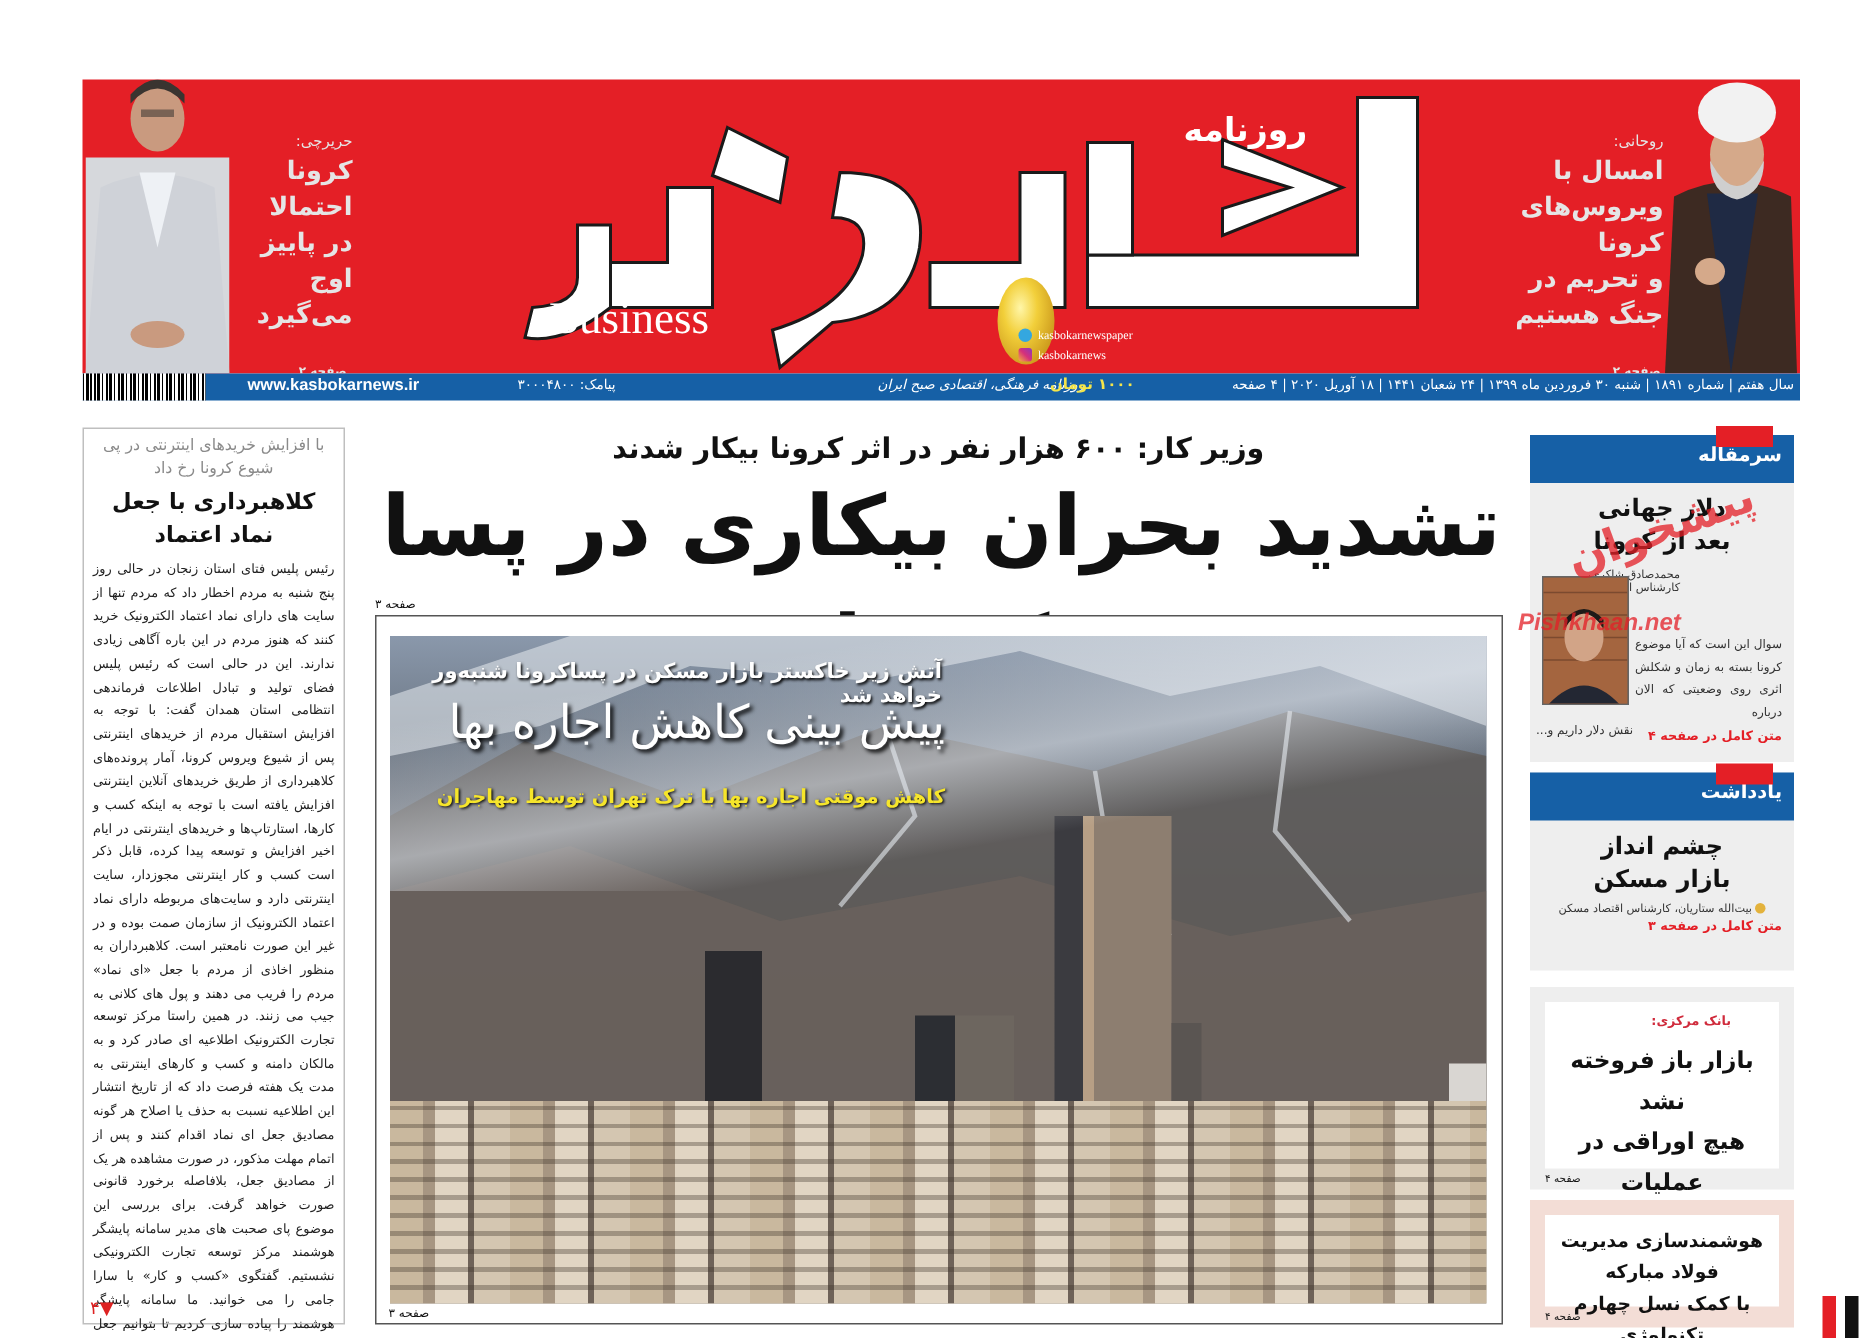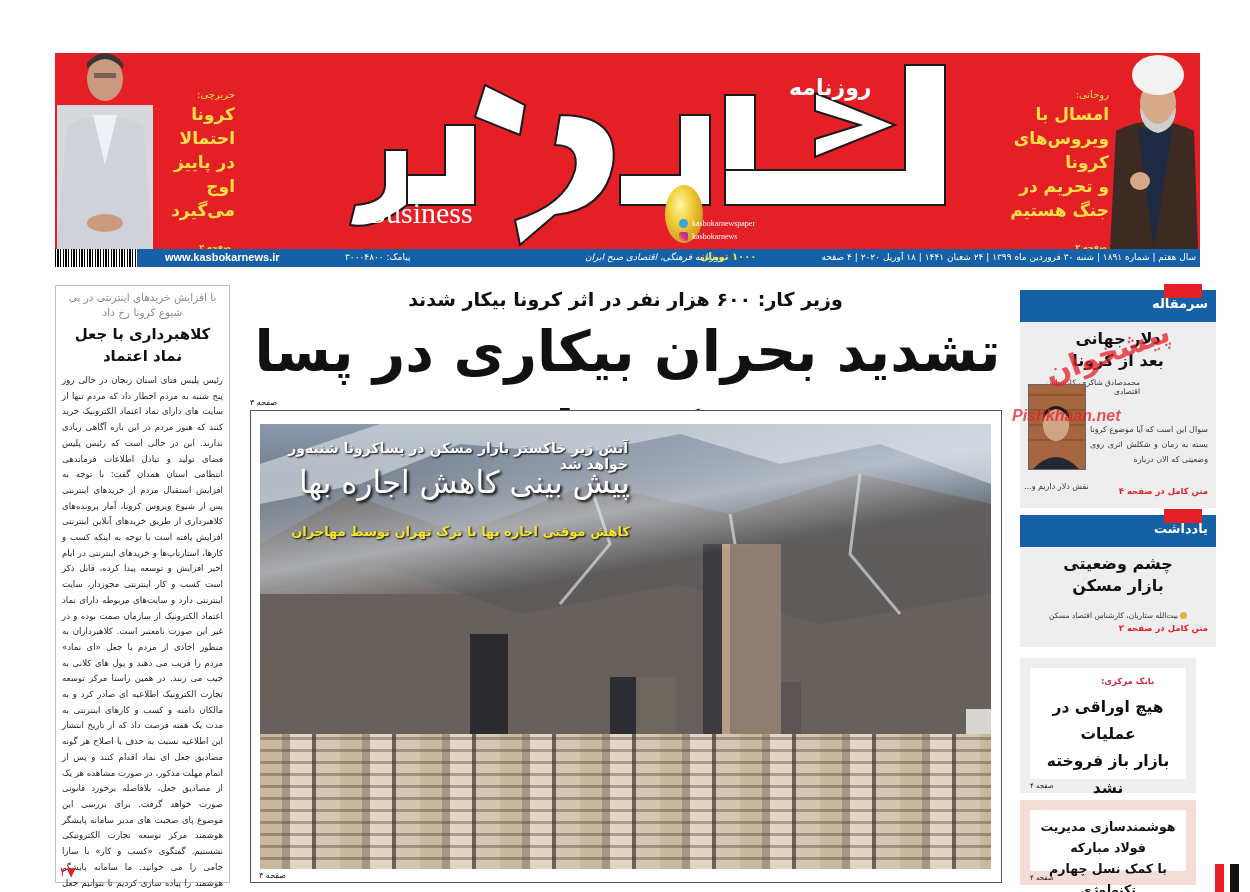--- a/index.html
+++ b/index.html
@@ -14,21 +14,21 @@
   .coin { position: absolute; left: 610px; top: 132px; width: 38px; height: 58px; border-radius: 50%;
           background: radial-gradient(ellipse at 40% 35%, #fff6a8 0%, #f2cf3a 35%, #c9961a 80%, #8f6608 100%); }
   .social { position: absolute; left: 624px; top: 164px; color: #fff; font-family: "Liberation Serif", serif; font-size: 8px; line-height: 13px; }
   .social .row { display: flex; align-items: center; gap: 4px; }
   .tg-icon { width: 9px; height: 9px; border-radius: 50%; background: #34a7df; display: inline-block; }
   .ig-icon { width: 9px; height: 9px; border-radius: 2px; background: linear-gradient(45deg,#f5b041,#d6307a,#8a3ab9); display: inline-block; }
 
   .person-left { position: absolute; left: 2px; top: -8px; width: 96px; height: 204px; }
   .person-right { position: absolute; right: 2px; top: -12px; width: 88px; height: 208px; }
 
-  .side-quote { position: absolute; color: #fde047; direction: rtl; text-align: right; font-weight: bold; }
+  .side-quote { position: absolute; color: #e5e5e5; direction: rtl; text-align: right; font-weight: bold; }
   .sq-left { left: 88px; top: 36px; width: 92px; }
   .sq-right { left: 918px; top: 36px; width: 136px; }
   .sq-source { font-size: 10px; font-weight: normal; margin-bottom: 2px; }
   .sq-line { font-size: 17px; line-height: 24px; }
   .sq-page { font-size: 8px; margin-top: 6px; }
   .sq-left .sq-page { position: absolute; top: 148px; right: 4px; }
   .sq-right .sq-page { position: absolute; top: 148px; right: 2px; }
 
   
   .infobar { position: absolute; left: 55px; top: 249px; width: 1145px; height: 18px; background: #1660a6; color: #fff; font-size: 9px; }
@@ -64,25 +64,25 @@
   }
   .city-win { position: absolute; left: 0; bottom: 0; width: 100%; height: 135px;
               background: repeating-linear-gradient(0deg, transparent 0 9px, rgba(60,50,40,0.35) 9px 12px); }
 
   .ov-kicker { position: absolute; left: 8px; top: 16px; width: 360px; text-align: right; direction: rtl; color: #fff; font-weight: bold; font-size: 14px; text-shadow: 1px 1px 2px #000; }
   .ov-title { position: absolute; left: 10px; top: 40px; width: 360px; text-align: right; direction: rtl; color: #fff; font-weight: normal; font-size: 31px; text-shadow: 2px 2px 3px #000; }
   .ov-sub { position: absolute; left: 10px; top: 100px; width: 360px; text-align: right; direction: rtl; color: #f6e52b; font-weight: bold; font-size: 13px; text-shadow: 1px 1px 2px #000; }
   .page-ref-photo { position: absolute; left: 8px; bottom: 2px; font-size: 8px; direction: rtl; }
 
   
-  .rc-box { position: absolute; left: 1020px; width: 196px; background: #eeeeee; direction: rtl; }
+  .rc-box { position: absolute; left: 1020px; width: 176px; background: #eeeeee; direction: rtl; }
   .rc-header { background: #1660a6; color: #fff; font-weight: bold; font-size: 13px; padding: 6px 8px; position: relative; height: 32px; }
   .rc-header::before { content: ""; position: absolute; right: 14px; top: -6px; width: 38px; height: 14px; background: #e41f26; }
   .rc-title { font-weight: bold; font-size: 16px; text-align: center; line-height: 22px; margin-top: 6px; }
-  .rc-author { font-size: 7.5px; color: #333; padding: 0 8px; margin-top: 14px; }
+  .rc-author { font-size: 7.5px; color: #333; padding: 0 8px; margin-top: 4px; }
   .rc-more { color: #e41f26; font-size: 8.5px; font-weight: bold; padding: 3px 8px; }
 
   .op-photo { position: absolute; left: 8px; top: 98px; width: 58px; height: 86px; background: #8a5a3e; overflow: hidden; border: 1px solid #666; }
   .op-body { position: absolute; left: 70px; right: 8px; top: 98px; font-size: 8px; line-height: 15px; color: #333; text-align: justify; }
   .op-tail { position: absolute; left: 4px; top: 192px; font-size: 8px; color: #333; }
   .op-more { position: absolute; right: 8px; top: 196px; color: #e41f26; font-size: 8.5px; font-weight: bold; }
 
   .watermark { position: absolute; left: 1012px; top: 335px; color: #e41f26; opacity: 0.75; pointer-events: none; }
   .wm-fa { font-size: 30px; font-weight: bold; direction: rtl; transform: rotate(-20deg); position: absolute; left: 30px; top: 0px; }
   .wm-en { font-size: 16px; font-weight: bold; font-style: italic; font-family: "Liberation Sans", sans-serif; position: absolute; left: 0; top: 72px; }
@@ -238,35 +238,35 @@
 </div>
 
 <div class="watermark">
   <div class="wm-fa">پیشخوان</div>
   <div class="wm-en">Pishkhaan.net</div>
 </div>
 
 <div class="rc-box" style="top:515px; height:132px;">
   <div class="rc-header">یادداشت</div>
   <div class="rc-title">
-    <div>چشم وضعیتی</div>
+    <div>چشم انداز</div>
     <div>بازار مسکن</div>
   </div>
   <div class="rc-author" style="text-align:center;">
     <span style="display:inline-block;width:7px;height:7px;border-radius:50%;background:#e3b23c;vertical-align:middle;margin-left:2px;"></span><span>بیت‌الله ستاریان، کارشناس اقتصاد مسکن</span>
   </div>
   <div class="rc-more">متن کامل در صفحه ۳</div>
 </div>
 
 <div class="rc-boxed" style="top:658px; height:135px;">
   <div class="rc-boxed-inner">
     <div class="rc-boxed-source">بانک مرکزی:</div>
     <div class="rc-boxed-title">
+      <div>بازار باز فروخته نشد</div>
       <div>هیچ اوراقی در عملیات</div>
-      <div>بازار باز فروخته نشد</div>
     </div>
   </div>
   <div class="rc-boxed-page">صفحه ۴</div>
 </div>
 
 <div class="rc-pink">
   <div class="rc-pink-inner">
     <div class="rc-pink-title">
       <div>هوشمندسازی مدیریت فولاد مبارکه</div>
       <div>با کمک نسل چهارم تکنولوژی</div>

